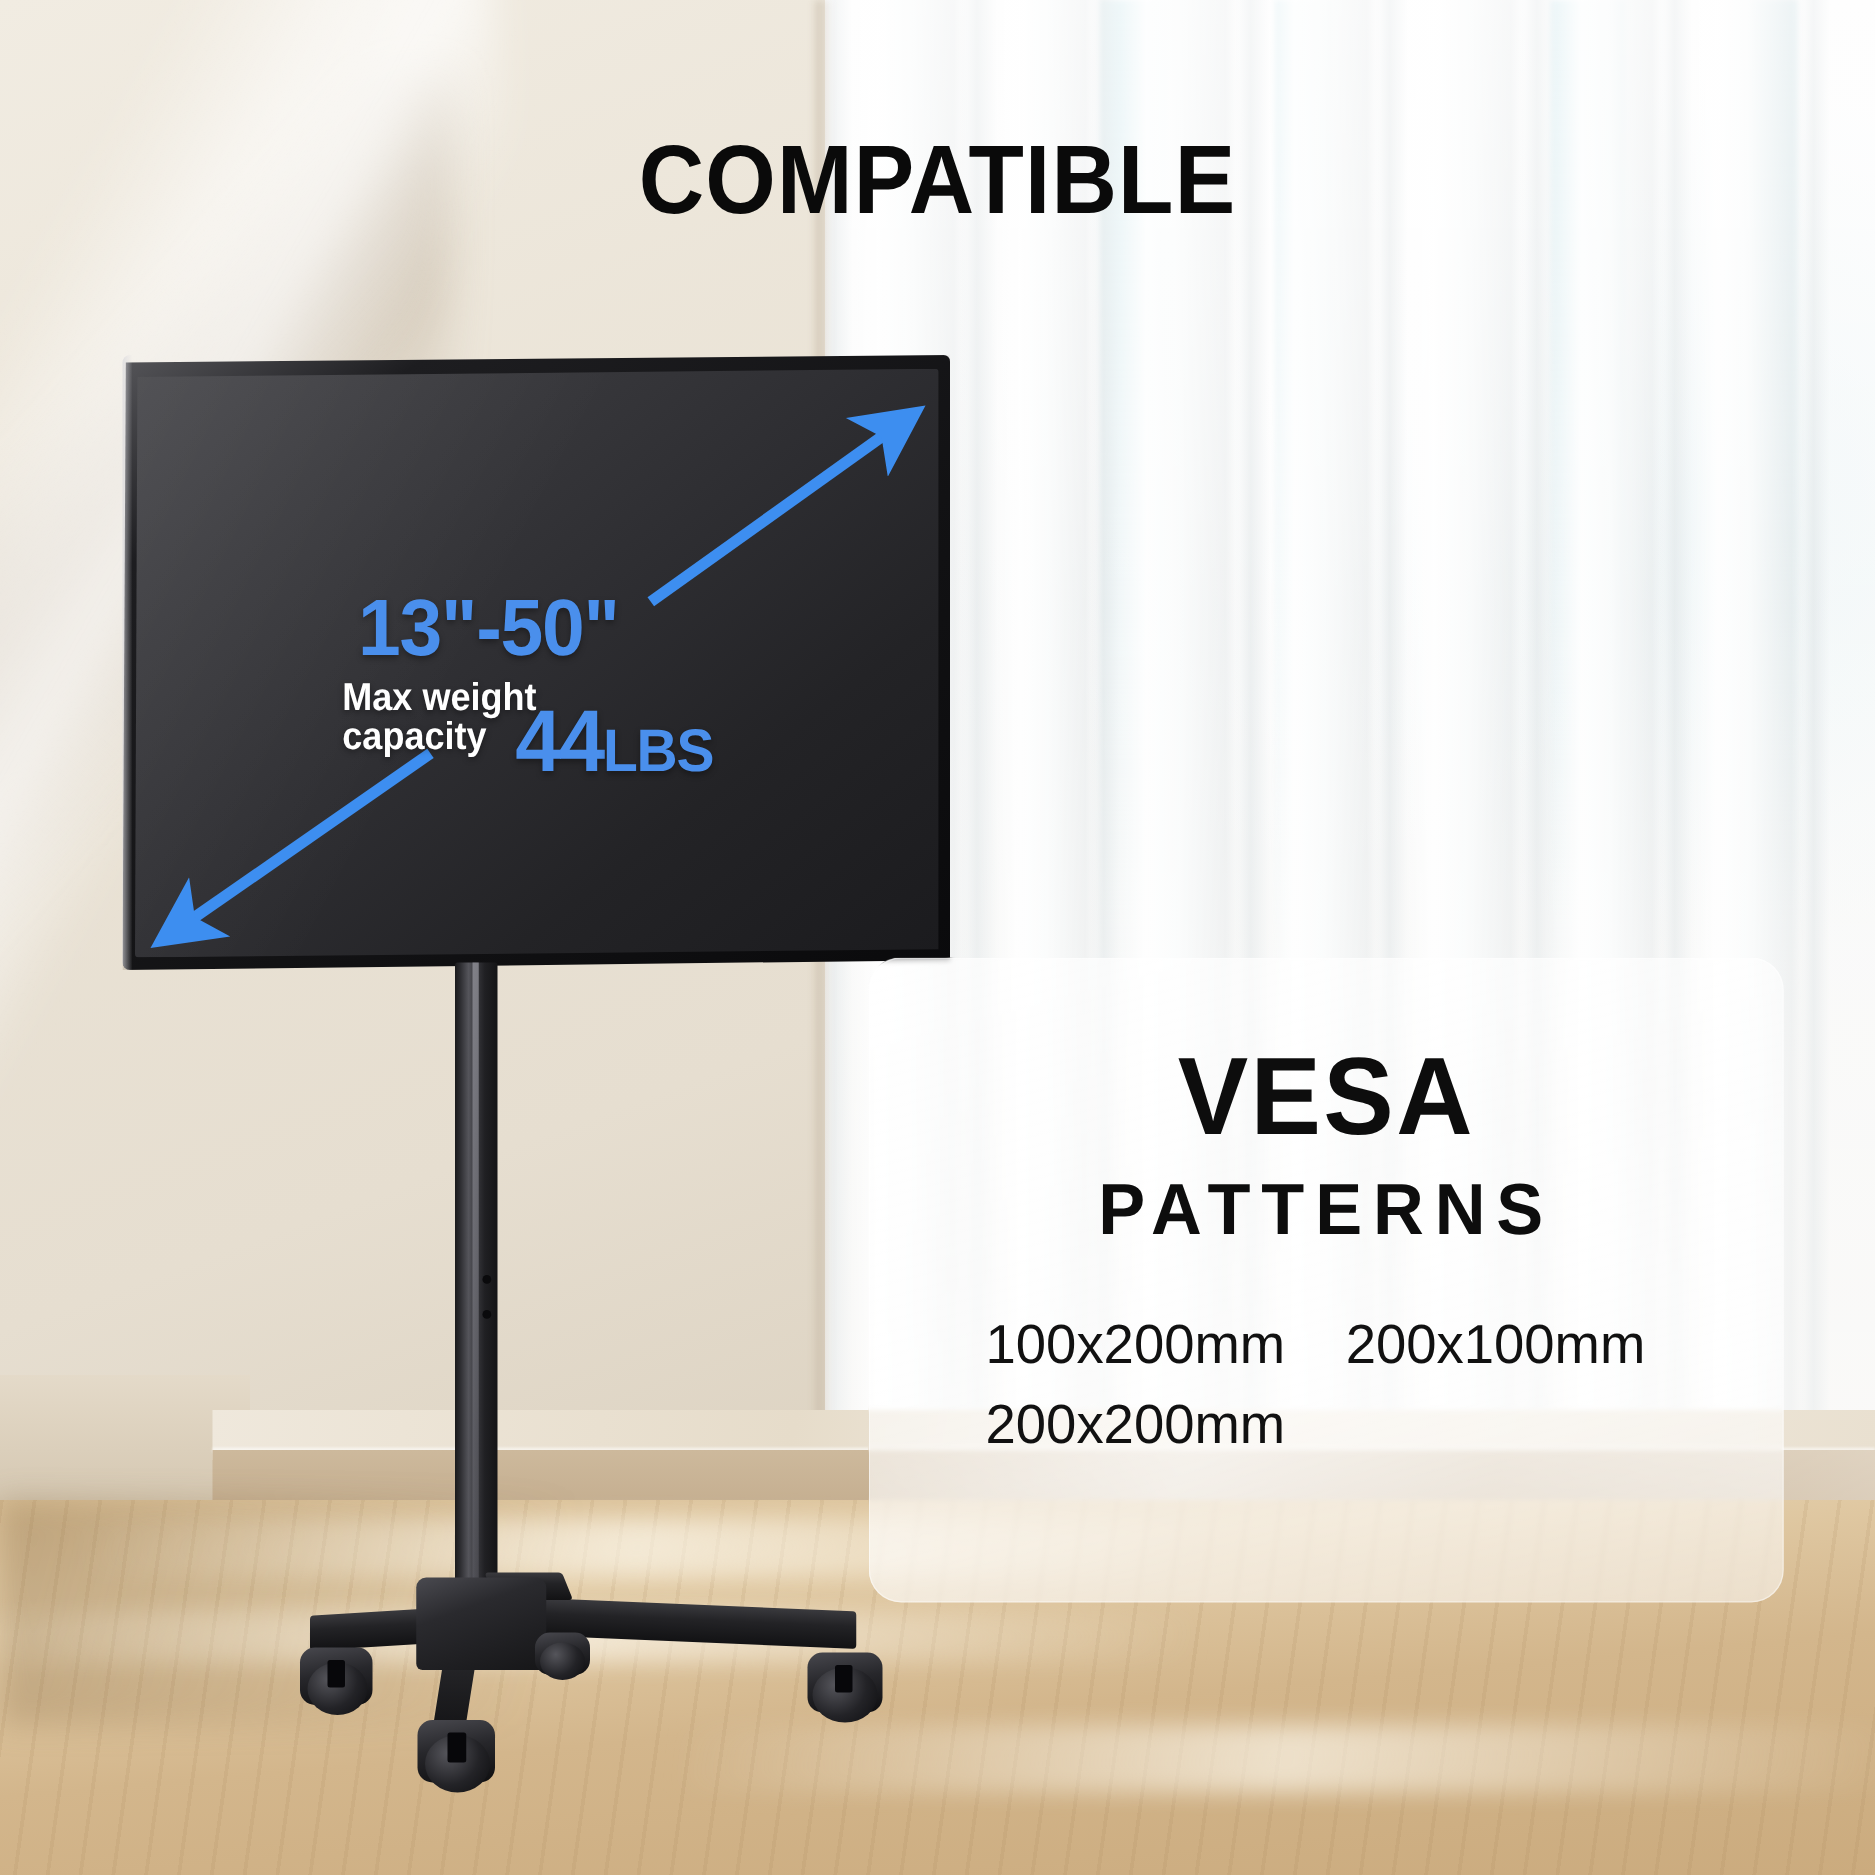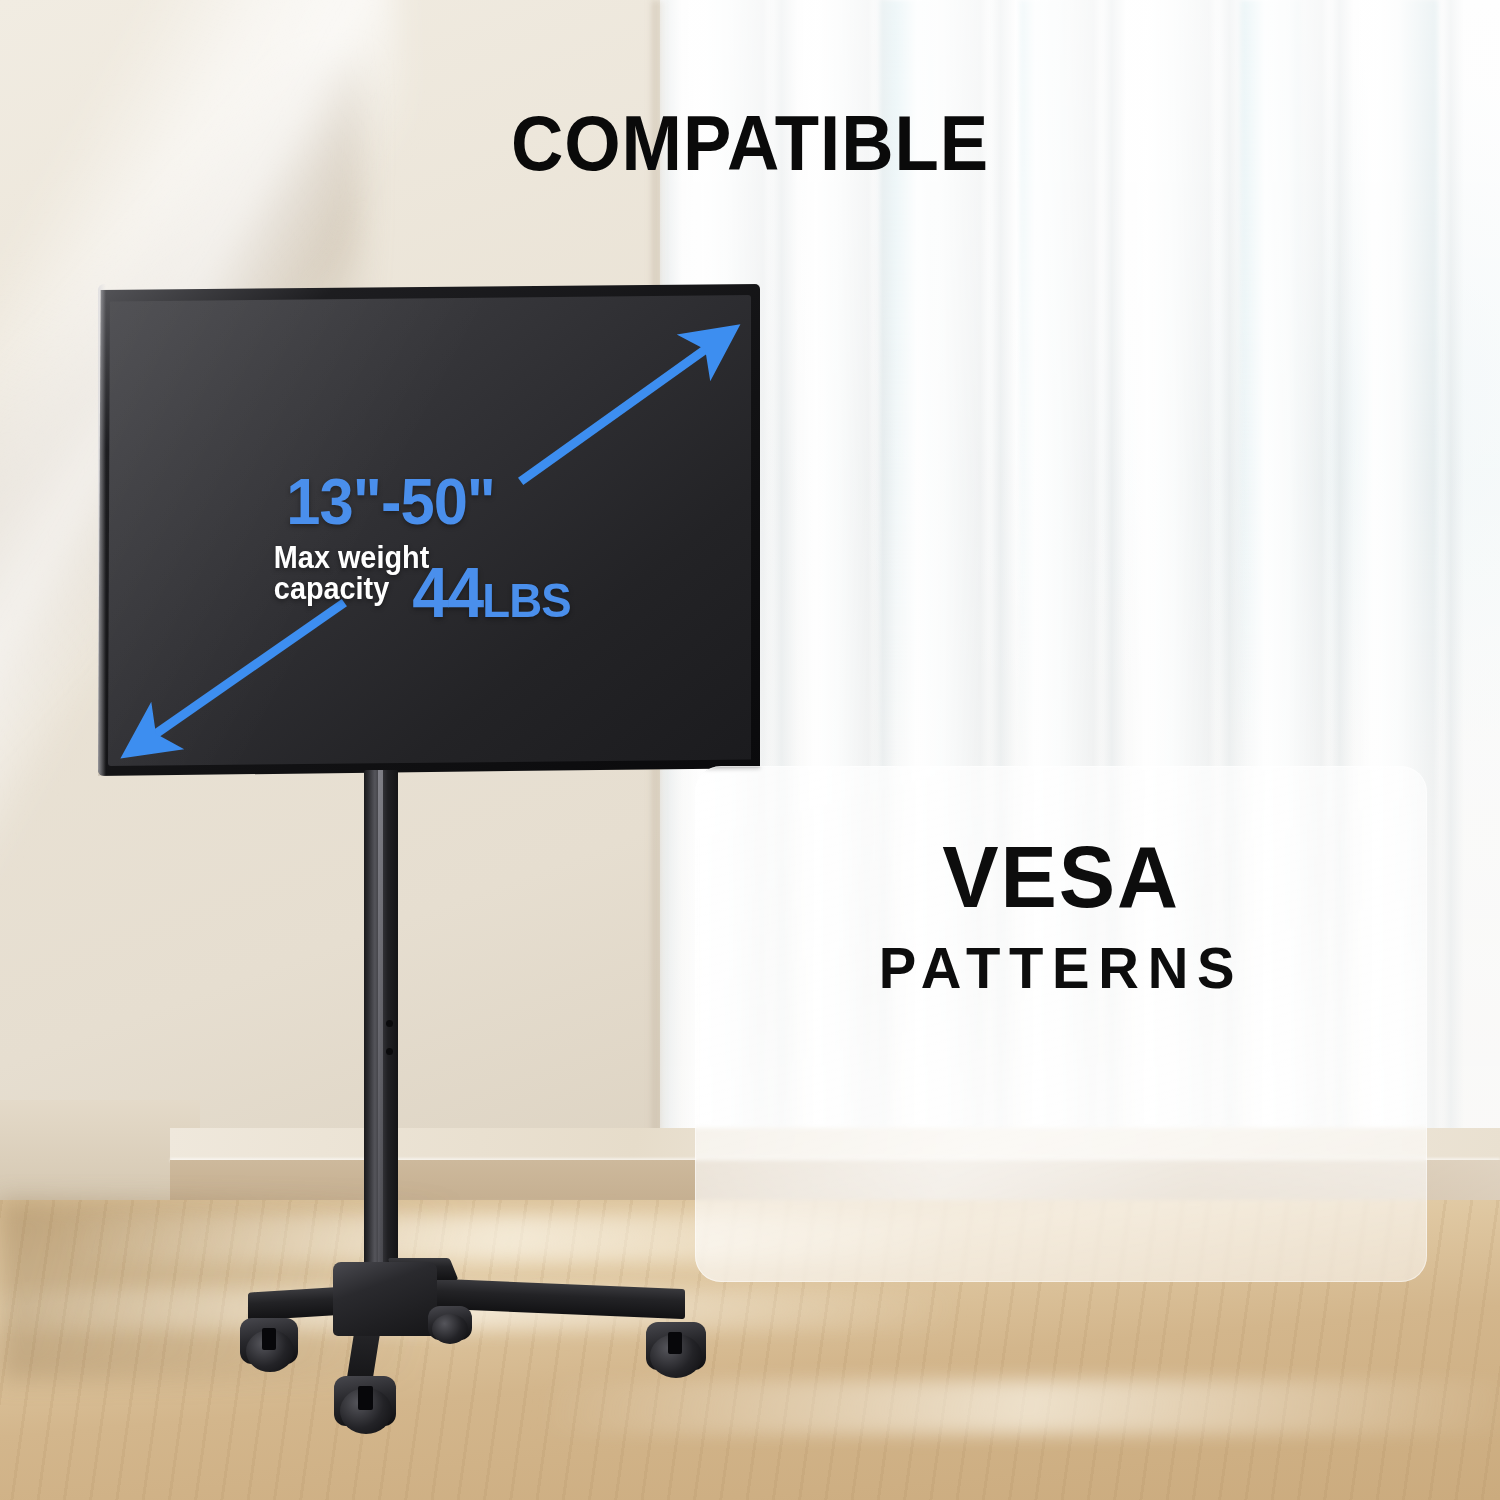--- a/index.html
+++ b/index.html
@@ -367,16 +367,24 @@
 
   <div class="caster" style="left:646px;top:1322px;width:60px;height:48px;"></div>
   <div class="caster-wheel" style="left:650px;top:1334px;width:52px;height:44px;"></div>
   <div class="caster-gap" style="left:668px;top:1332px;width:14px;height:22px;"></div>
 
   <div id="vesa">
     <div class="vesa-title">VESA</div>
     <div class="vesa-sub">PATTERNS</div>
 
     <div class="vesa-grid">
+      <div class="vesa-row">
+        <div class="vesa-cell c1">100x200mm</div>
+        <div class="vesa-cell c2">200x100mm</div>
+      </div>
+      <div class="vesa-row">
+        <div class="vesa-cell c1">200x200mm</div>
+        <div class="vesa-cell c2"></div>
+      </div>
     </div>
   </div>
 
 </div>
 
 </body></html>

